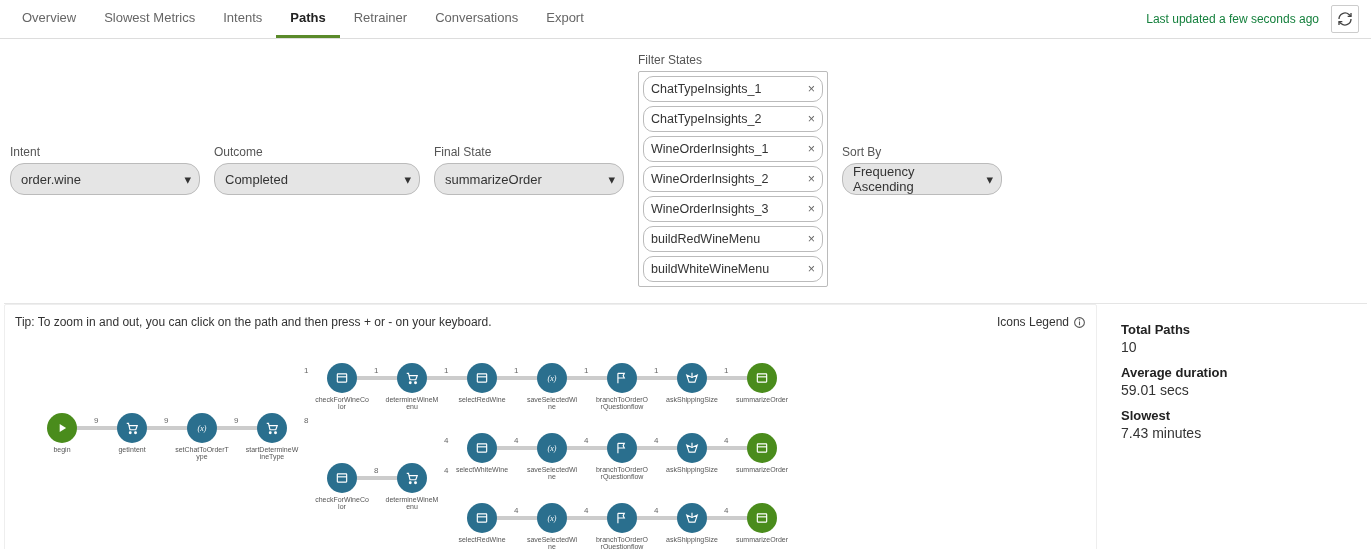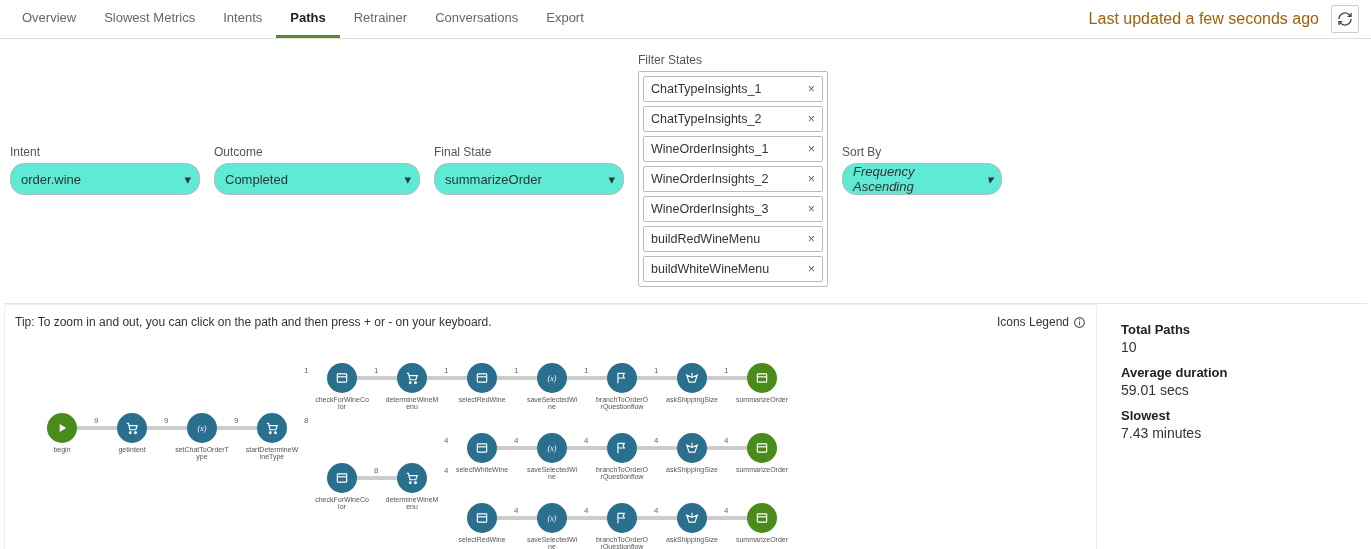--- a/index.html
+++ b/index.html
@@ -2,34 +2,34 @@
 <html><head>
 <meta charset="utf-8">
 <style>
 * { box-sizing: border-box; margin: 0; padding: 0; }
 body { font-family: "Helvetica Neue", Arial, sans-serif; background: #fff; color: #333; font-size: 13px; }
 
 .tabs-bar { display: flex; align-items: center; border-bottom: 1px solid #ddd; padding: 0 8px; }
 .tab { padding: 10px 14px; color: #666; cursor: pointer; border-bottom: 3px solid transparent; }
 .tab.active { color: #222; font-weight: 600; border-bottom-color: #5a8a2a; }
 .tabs-spacer { flex: 1; }
-.updated { color: #a16207; font-size: 16px; padding-right: 8px; }
+.updated { color: #15803d; font-size: 12px; padding-right: 8px; }
 .refresh-btn { width: 28px; height: 28px; border: 1px solid #ccc; border-radius: 2px; margin: 4px; display: flex; align-items: center; justify-content: center; cursor: pointer; background: #fff; }
 
 .filters { display: flex; gap: 14px; padding: 14px 10px 12px; flex-wrap: nowrap; align-items: center; }
 .filter-group { display: flex; flex-direction: column; gap: 4px; }
 .filter-label { font-size: 12px; color: #555; }
-.select { height: 32px; border: 1px solid #bbb; border-radius: 14px; padding: 0 28px 0 10px; display: flex; align-items: center; background: #5eead4; position: relative; cursor: pointer; font-size: 13px; }
+.select { height: 32px; border: 1px solid #bbb; border-radius: 14px; padding: 0 28px 0 10px; display: flex; align-items: center; background: #e5e5e5; position: relative; cursor: pointer; font-size: 13px; }
 .select .caret { position: absolute; right: 8px; top: 50%; transform: translateY(-50%); }
 .w-intent { width: 190px; }
 .w-outcome { width: 206px; }
 .w-final { width: 190px; }
-.w-sort { width: 160px; font-style: italic; }
+.w-sort { width: 160px; }
 .chips-box { border: 1px solid #bbb; border-radius: 2px; padding: 4px; min-width: 190px; display: flex; flex-direction: column; gap: 4px; }
-.chip { border: 1px solid #bbb; border-radius: 2px; padding: 5px 7px; display: flex; align-items: center; gap: 6px; font-size: 12.5px; }
+.chip { border: 1px solid #bbb; border-radius: 10px; padding: 5px 7px; display: flex; align-items: center; gap: 6px; font-size: 12.5px; }
 .chip-x { cursor: pointer; color: #666; margin-left: auto; }
 
 .canvas-wrap { display: flex; border-top: 1px solid #e5e5e5; margin: 4px 4px 0; }
 .canvas { flex: 1; border: 1px solid #eee; border-radius: 2px; padding: 10px; position: relative; min-height: 244px; }
 .canvas-head { display: flex; align-items: center; }
 .tip { font-size: 12px; color: #333; }
 .legend-link { margin-left: auto; font-size: 12px; color: #333; display: flex; align-items: center; gap: 4px; }
 
 .graph { position: relative; height: 210px; margin-top: 4px; }
 .node { position: absolute; width: 54px; display: flex; flex-direction: column; align-items: center; gap: 3px; }

